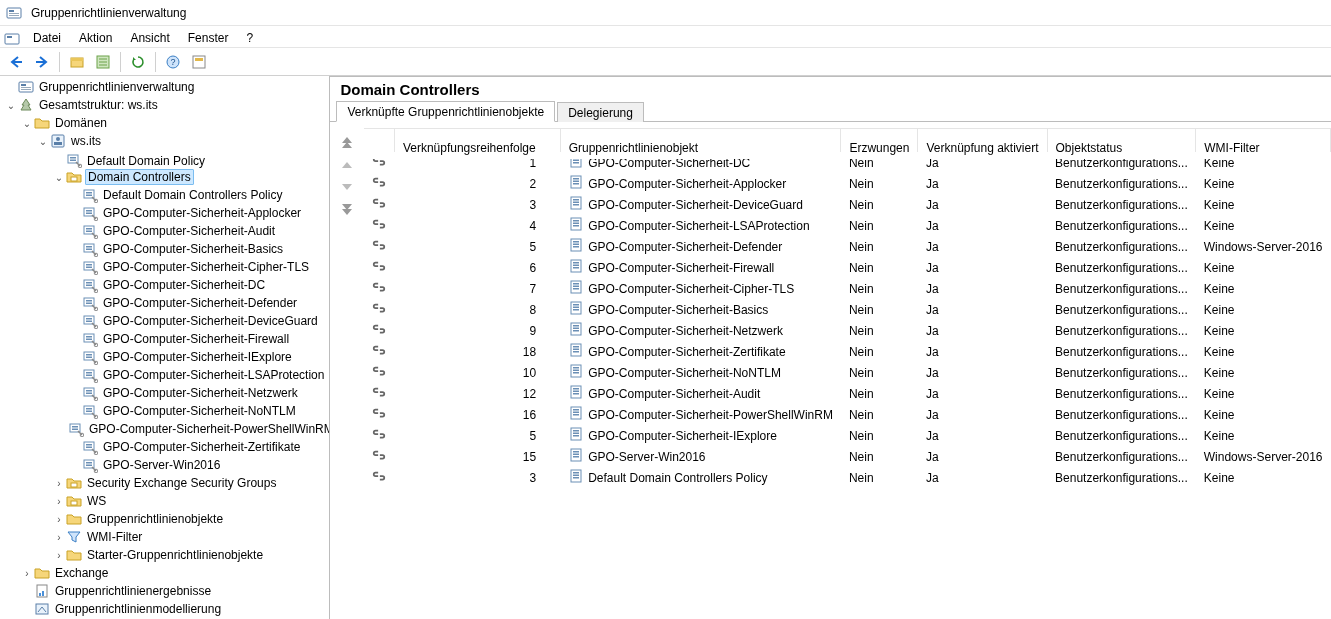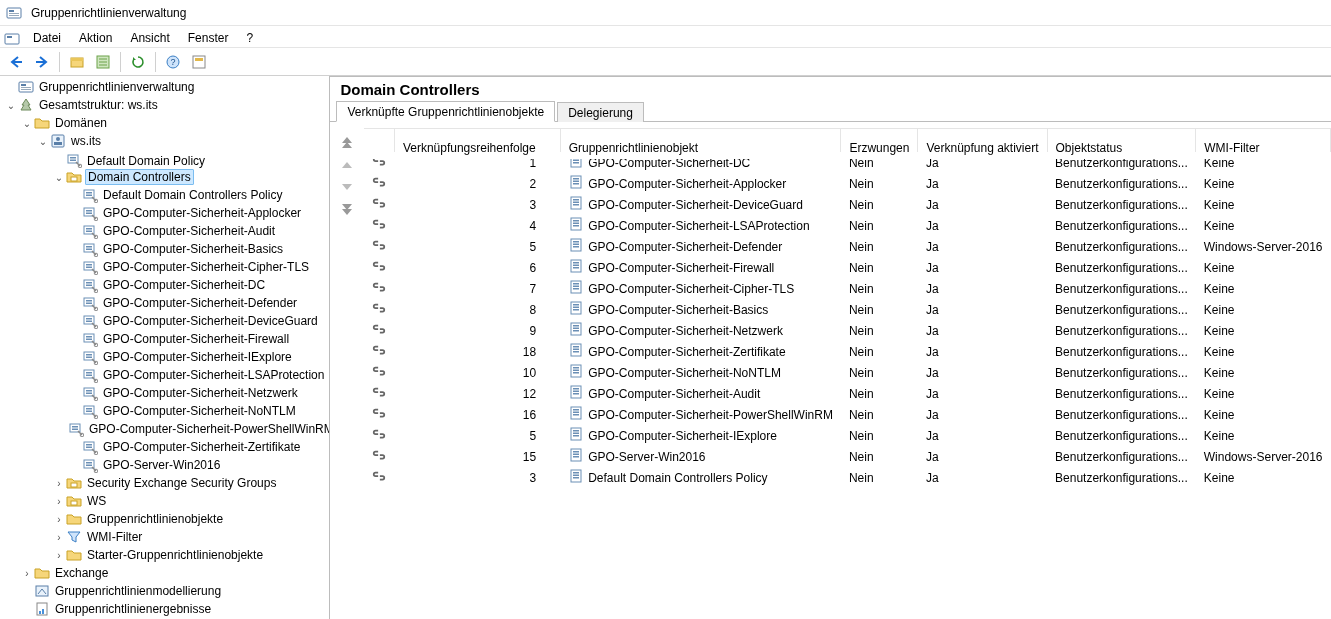--- a/index.html
+++ b/index.html
@@ -577,36 +577,36 @@
           <svg width="16" height="16" viewBox="0 0 16 16">
             <path d="M1 4h5l2 2h7v7H1z" fill="#f6d67a" stroke="#c9a227"></path>
           </svg>
         </span>
         <span class="tree-label">Exchange</span>
       </div>
       <div class="tree-row" style="padding-left: 20px;">
         <span class="tree-twisty"></span>
         <span class="tree-icon">
           <svg width="16" height="16" viewBox="0 0 16 16">
-            <rect x="2" y="3" width="12" height="10" fill="#e9f2fb" stroke="#5a7fa8"></rect>
-            <path d="M4 11 L8 6 L12 11" fill="none" stroke="#5a7fa8"></path>
-          </svg>
-        </span>
-        <span class="tree-label">Gruppenrichtlinienmodellierung</span>
-      </div>
-      <div class="tree-row" style="padding-left: 20px;">
-        <span class="tree-twisty"></span>
-        <span class="tree-icon">
-          <svg width="16" height="16" viewBox="0 0 16 16">
             <rect x="3" y="2" width="10" height="12" fill="#fff" stroke="#888"></rect>
             <rect x="5" y="10" width="2" height="3" fill="#4a90d9"></rect>
             <rect x="8" y="8" width="2" height="5" fill="#4a90d9"></rect>
           </svg>
         </span>
         <span class="tree-label">Gruppenrichtlinienergebnisse</span>
+      </div>
+      <div class="tree-row" style="padding-left: 20px;">
+        <span class="tree-twisty"></span>
+        <span class="tree-icon">
+          <svg width="16" height="16" viewBox="0 0 16 16">
+            <rect x="2" y="3" width="12" height="10" fill="#e9f2fb" stroke="#5a7fa8"></rect>
+            <path d="M4 11 L8 6 L12 11" fill="none" stroke="#5a7fa8"></path>
+          </svg>
+        </span>
+        <span class="tree-label">Gruppenrichtlinienmodellierung</span>
       </div>
     </div>
 
   <div class="content-pane">
     <div class="content-header">Domain Controllers</div>
 
     <div class="tabstrip">
       <div class="tab active">Verknüpfte Gruppenrichtlinienobjekte</div>
       <div class="tab">Delegierung</div>
     </div>

